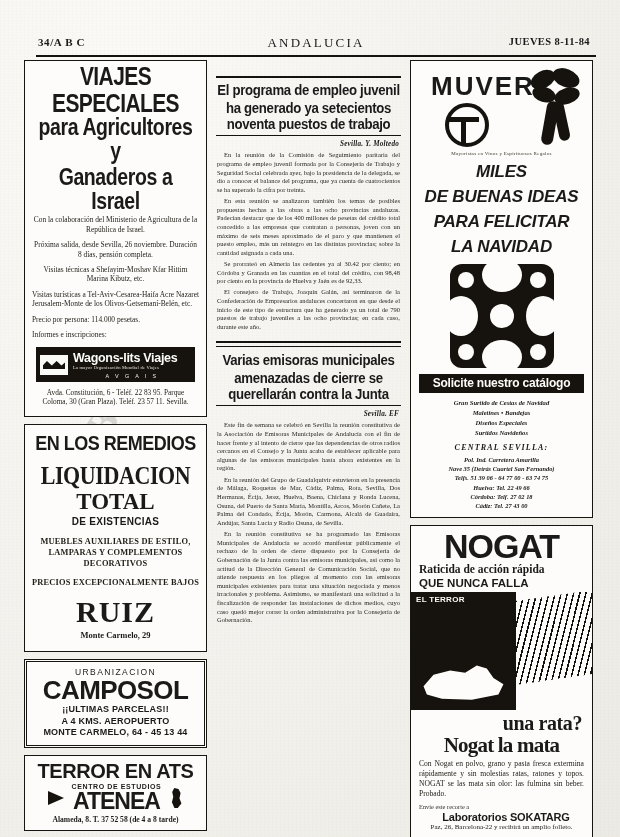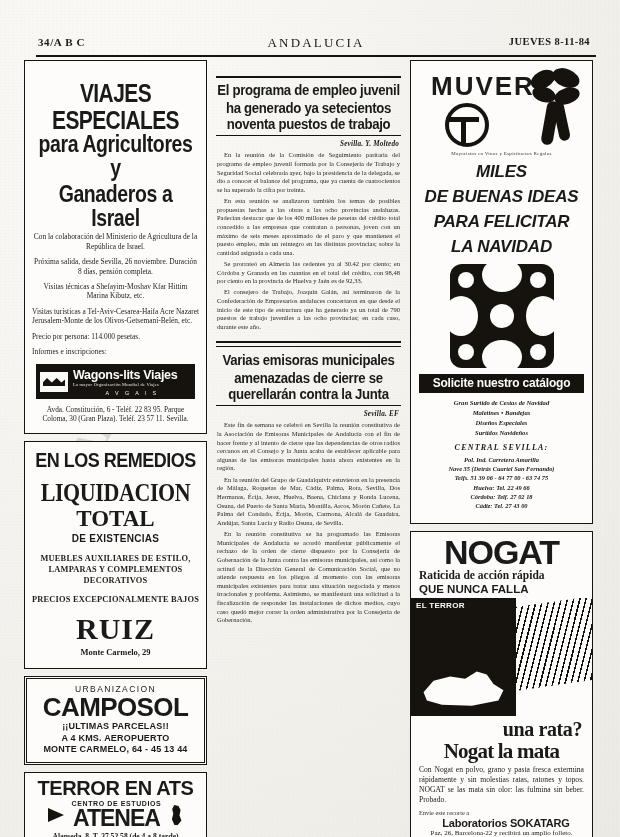--- a/index.html
+++ b/index.html
@@ -38,21 +38,21 @@
   .col{position:absolute;top:0;width:183px;height:100%;}
   .col1{left:0;}
   .col2{left:192px;width:185px;margin-top:16px;}
   .col3{left:386px;}
 
   
   .ad{border:1.4px solid #17150f;background:#fdfcfa;margin-bottom:7px;
       position:relative;overflow:hidden;}
 
   
-  .viajes{padding:19px 7px 7px;}
+  .viajes{padding:2px 7px 7px;}
   .v-h1{font-family:"Liberation Sans",sans-serif;font-weight:bold;font-size:21px;
         letter-spacing:-.6px;line-height:1.03;text-align:center;transform:scaleY(1.22);
         transform-origin:top center;margin-bottom:9px;}
   .v-h2{font-family:"Liberation Sans",sans-serif;font-weight:bold;font-size:19.5px;
         letter-spacing:-.4px;line-height:1.05;text-align:center;transform:scaleY(1.2);
         transform-origin:top center;margin-bottom:9px;}
   .v-body{font-size:7.4px;line-height:1.28;text-align:center;color:#26231d;margin-bottom:6px;}
   .v-body.jl{text-align:justify;}
   .wagons{background:#16130e;color:#fdfcf8;margin:7px 4px 6px;padding:5px 4px 3px;
           display:flex;align-items:center;gap:5px;}
@@ -114,21 +114,21 @@
   .art-rule-top{height:2px;background:#16130e;margin-bottom:4px;}
   .art-rule-bot{height:1.5px;background:#16130e;margin-top:6px;margin-bottom:4px;}
   .byline{font-size:7.2px;text-align:right;font-style:italic;font-weight:bold;
           letter-spacing:.2px;margin:3px 2px 3px 0;}
   .art-body{font-size:6.5px;line-height:1.33;text-align:justify;color:#2a2720;
             column-count:1;hyphens:auto;padding:0 1px;}
   .art-body p{margin:0 0 2.5px 0;text-indent:7px;}
   .art-sep{height:3px;border-top:2px solid #16130e;border-bottom:1px solid #16130e;margin:7px 0 5px;}
 
   
-  .muver{padding:6px 6px 13px;}
+  .muver{padding:6px 6px 7px;}
   .mv-logo-row{position:relative;height:86px;}
   .mv-name{font-family:"Liberation Sans",sans-serif;font-weight:bold;font-size:26px;
            letter-spacing:2px;position:absolute;left:14px;top:4px;}
   .mv-sym{position:absolute;left:28px;top:34px;width:40px;height:42px;}
   .mv-sym .ring{position:absolute;left:0;top:2px;width:36px;height:36px;border:4px solid #16130e;
         border-radius:50%;}
   .mv-sym .bar{position:absolute;left:4px;top:16px;width:30px;height:5px;background:#16130e;}
   .mv-sym .stem{position:absolute;left:16px;top:16px;width:5px;height:26px;background:#16130e;}
   .mv-bow{position:absolute;right:2px;top:0;width:56px;height:84px;}
   .mv-bow .lobe{position:absolute;background:#16130e;border-radius:50% 50% 50% 50%;}

